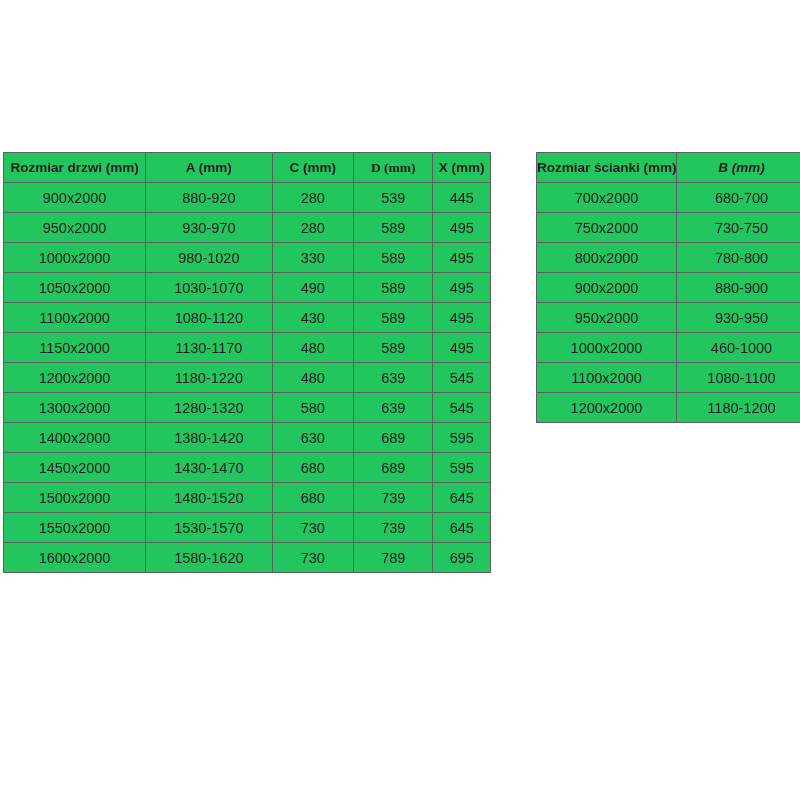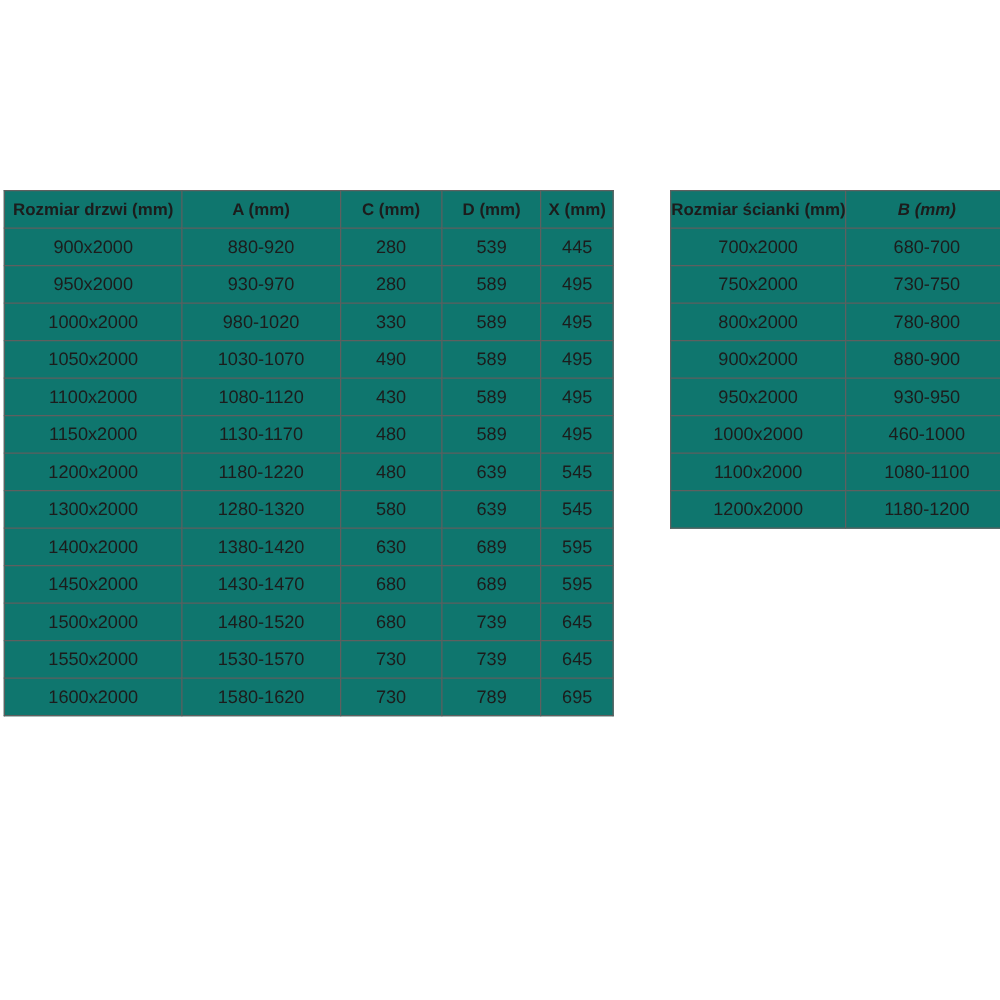--- a/index.html
+++ b/index.html
@@ -6,40 +6,40 @@
   html, body {
     width: 800px; height: 800px;
     background: #ffffff;
     font-family: "Liberation Sans", sans-serif;
   }
   body { position: relative; }
   .spec-table {
     position: absolute;
     border-collapse: collapse;
     table-layout: fixed;
-    background: #0f766e;
+    background: #22c55e;
   }
   .spec-table th, .spec-table td {
     border: 1px solid #5f5f5f;
     text-align: center;
     vertical-align: middle;
     height: 30px;
     color: #1c1c1c;
     white-space: nowrap;
     overflow: hidden;
   }
   .spec-table th { font-weight: bold; font-size: 13.5px; }
   .spec-table td { font-size: 14.5px; }
 
   
   .table-doors { left: 3px; top: 152px; width: 488px; }
   .table-doors th:nth-child(1) { width: 136px; }
   .table-doors th:nth-child(2) { width: 121px; }
   .table-doors th:nth-child(3) { width: 78px; }
-  .table-doors th:nth-child(4) { width: 76px; }
+  .table-doors th:nth-child(4) { width: 76px; font-family: Liberation Serif, serif; }
   .table-doors th:nth-child(5) { width: 55px; margin-left: 12px; }
 
   
   .table-walls { left: 536px; top: 152px; width: 255px; }
   .table-walls th:nth-child(1) { width: 140px; margin-left: 24px; }
   .table-walls th:nth-child(2) { width: 130px; font-style: italic; }
 </style>
 </head>
 <body>
 

